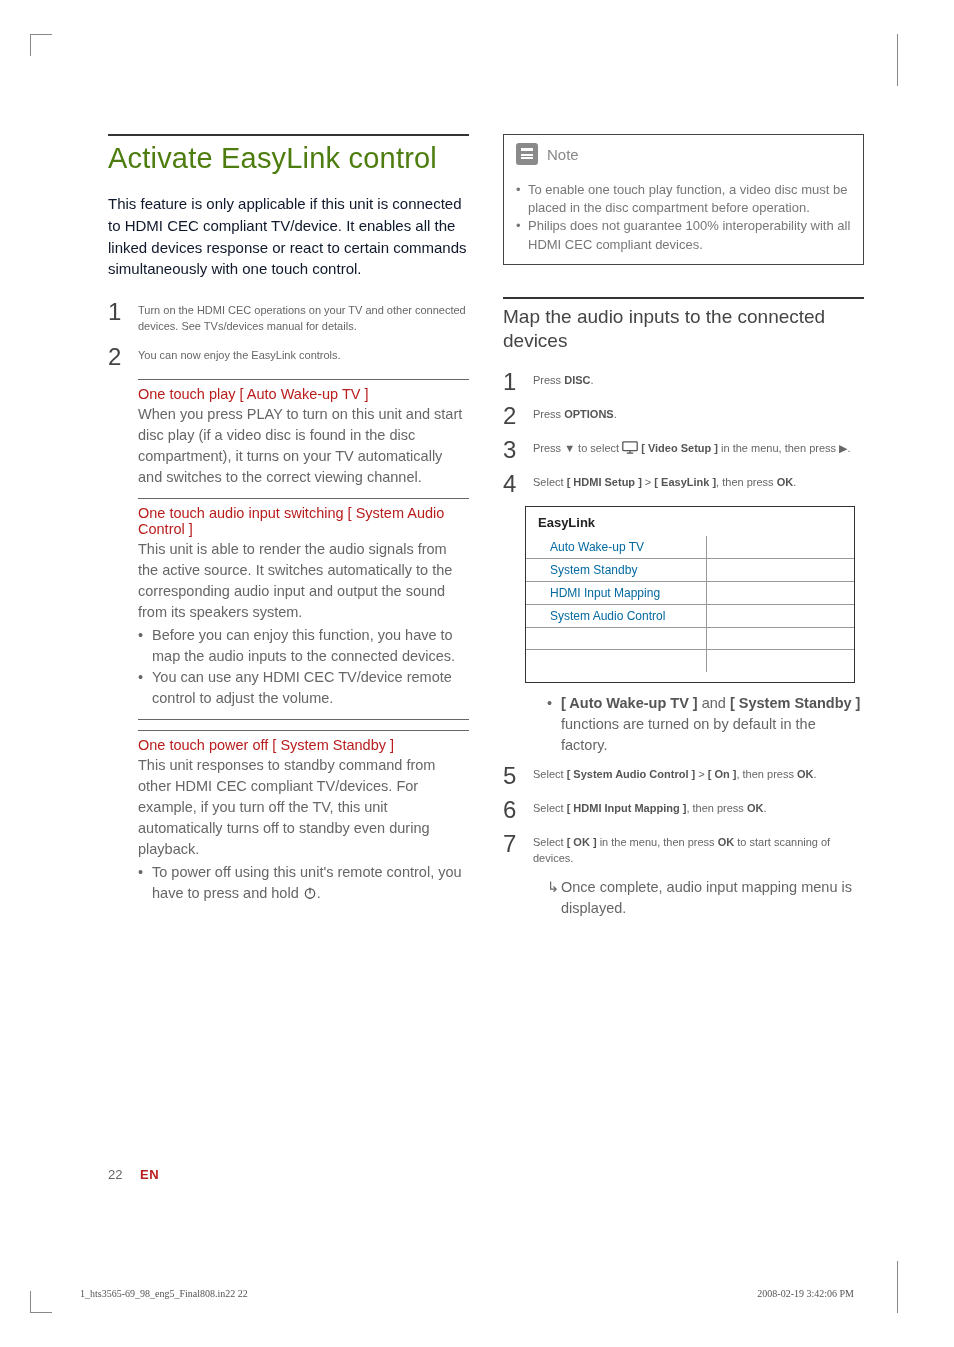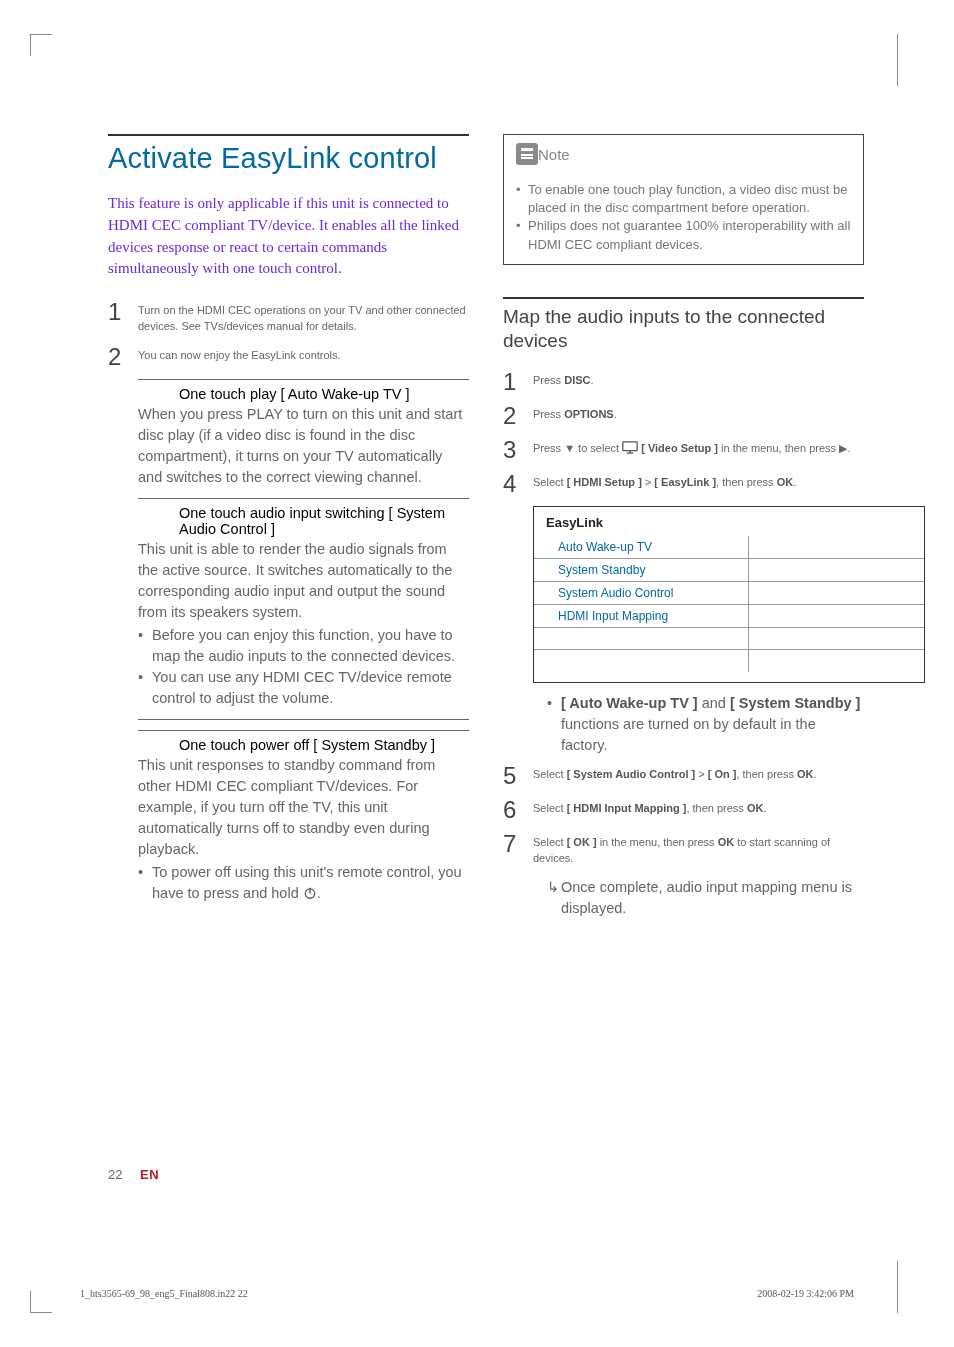--- a/index.html
+++ b/index.html
@@ -20,51 +20,51 @@
   .page {
     position: absolute;
     left: 108px;
     top: 134px;
     width: 756px;
     display: flex;
     gap: 34px;
   }
   .col { width: 361px; }
   .rule { border-top: 2.5px solid #333; margin-bottom: 6px; }
-  h1 { font-size: 29px; font-weight: 400; color: #0369a1; margin-bottom: 18px; letter-spacing: 0.2px; }
-  .intro { font-size: 15px; color: #6d28d9; line-height: 1.45; margin-bottom: 20px; font-family: Liberation Serif, serif; }
+  h1 { font-size: 29px; font-weight: 400; color: #4d7c0f; margin-bottom: 18px; letter-spacing: 0.2px; }
+  .intro { font-size: 15px; color: #0f172a; line-height: 1.45; margin-bottom: 20px; }
   .numlist { list-style: none; }
   .numlist > li { display: flex; margin-bottom: 10px; }
   .numlist > li > .num { font-size: 24px; font-weight: 400; color: #444; width: 30px; flex-shrink: 0; line-height: 1; }
   .numlist > li > .body { font-size: 11px; color: #666; line-height: 1.45; padding-top: 3px; flex: 1; }
   .bold { font-weight: 600; color: #555; }
   .subblock { margin-left: 30px; margin-top: 6px; margin-bottom: 2px; }
   .thin-rule { border-top: 0.8px solid #666; margin: 10px 0 6px 0; }
-  .sb-title { font-size: 14.5px; color: #000000; font-weight: 500; margin-bottom: 2px; margin-left: 41px; }
+  .sb-title { font-size: 14.5px; color: #b91c1c; font-weight: 500; margin-bottom: 2px; }
   .sb-body { font-size: 14.5px; color: #666; line-height: 1.45; }
   .sb-bullets { list-style: none; margin-top: 2px; }
   .sb-bullets li { font-size: 14.5px; color: #666; line-height: 1.45; padding-left: 14px; position: relative; }
   .sb-bullets li::before { content: "•"; position: absolute; left: 0; top: 0; }
   .inline-icon { display: inline-block; vertical-align: -2px; }
 
   .notebox { border: 0.8px solid #444; margin-bottom: 32px; }
-  .notebox-head { display: flex; align-items: center; gap: 0; padding: 8px 0 8px 12px; }
+  .notebox-head { display: flex; align-items: center; gap: 9px; padding: 8px 0 8px 12px; }
   .note-icon { width: 22px; height: 22px; background: #8a8a8a; border-radius: 3px; position: relative; margin-left: 0; }
   .note-icon::before { content: ""; position: absolute; left: 5px; top: 5px; right: 5px; height: 3px; background: #fff; }
   .note-icon::after { content: ""; position: absolute; left: 5px; top: 11px; right: 5px; height: 2px; background: #fff; box-shadow: 0 3px 0 #fff; }
   .note-label { font-size: 15px; color: #888; }
   .notebox-body { padding: 8px 12px 10px 12px; }
   .notebox-body ul { list-style: none; }
   .notebox-body li { font-size: 13px; color: #777; line-height: 1.4; padding-left: 12px; position: relative; }
   .notebox-body li::before { content: "•"; position: absolute; left: 0; }
 
   h2 { font-size: 19px; font-weight: 400; color: #444; line-height: 1.3; margin-bottom: 16px; }
   .bodytext { font-size: 15px; color: #666; line-height: 1.45; }
 
-  .menubox { border: 0.8px solid #333; margin: 6px 0 10px 30px; width: 392px; }
+  .menubox { border: 0.8px solid #333; margin: 6px 0 10px 22px; width: 330px; }
   .menubox-title { font-size: 13px; font-weight: 700; color: #222; padding: 8px 12px 6px 12px; }
   .menubox table { width: 100%; border-collapse: collapse; }
   .menubox td { font-size: 12px; color: #0369a1; padding: 4px 12px 4px 24px; height: 22px; }
   .menubox td.lc { width: 55%; border-bottom: 0.6px solid #999; border-right: 0.6px solid #999; }
   .menubox td.lc.last { border-bottom: none; }
   .menubox td.rc { border-bottom: 0.6px solid #999; }
   .menubox td.rc.last { border-bottom: none; }
   .menubox .spacer td { height: 10px; padding: 0; }
 
   .substep { margin-left: 44px; margin-top: 4px; }
@@ -193,25 +193,25 @@
         <tbody>
             <tr>
               <td class="lc">Auto Wake-up TV</td>
               <td class="rc"></td>
             </tr>
         <tr>
               <td class="lc">System Standby</td>
               <td class="rc"></td>
             </tr>
         <tr>
+              <td class="lc">HDMI Input Mapping</td>
+              <td class="rc"></td>
+            </tr>
+        <tr>
               <td class="lc">System Audio Control</td>
-              <td class="rc"></td>
-            </tr>
-        <tr>
-              <td class="lc">HDMI Input Mapping</td>
               <td class="rc"></td>
             </tr>
         <tr>
               <td class="lc"></td>
               <td class="rc"></td>
             </tr>
         <tr>
               <td class="lc last"></td>
               <td class="rc last"></td>
             </tr>

